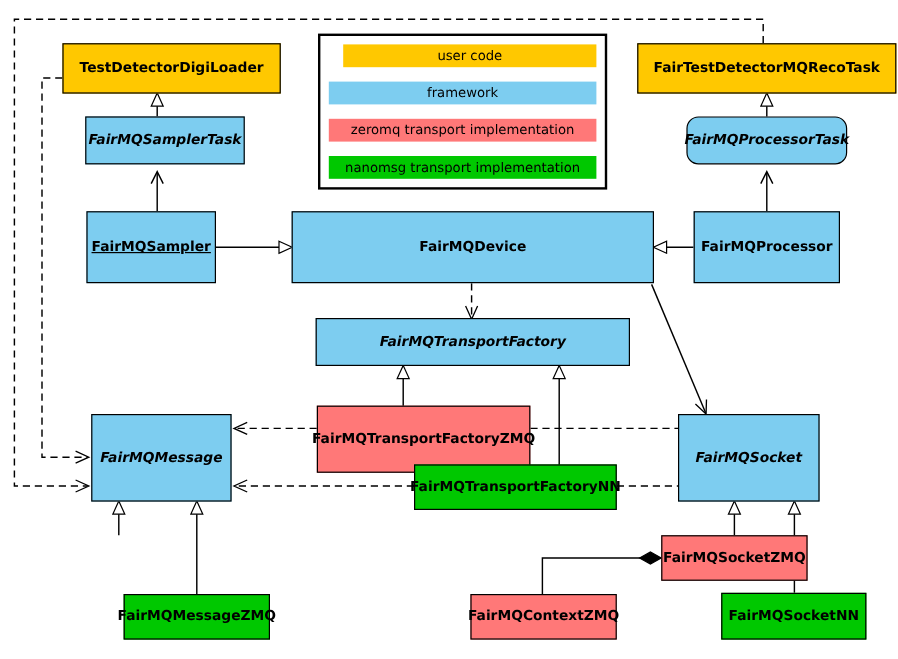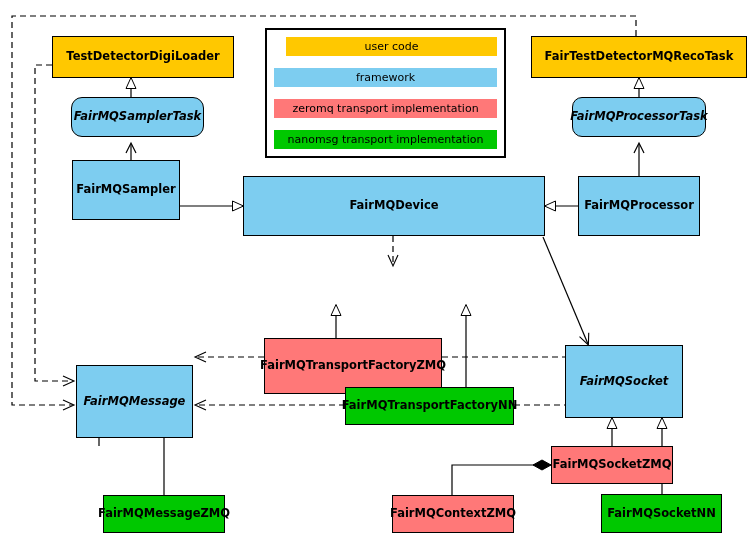--- a/index.html
+++ b/index.html
@@ -139,38 +139,39 @@
 
   <div id="legend" style="left:265px; top:28px; width:241px; height:130px;">
     <div class="legend-row" style="background:#FFC800;margin-left:12px;">user code</div>
     <div class="legend-row" style="background:#7DCDF0;">framework</div>
     <div class="legend-row" style="background:#FF7878;">zeromq transport implementation</div>
     <div class="legend-row" style="background:#00C800;">nanomsg transport implementation</div>
   </div>
 
   <div class="node c-user" style="left:52px; top:36px; width:182px; height:42px;">TestDetectorDigiLoader</div>
 
-  <div class="node c-framework abstract" style="left:71px; top:97px; width:133px; height:40px;border-radius:11px;">FairMQSamplerTask</div>
+  <div class="node c-framework abstract" style="left:71px; top:97px; width:133px; height:40px;">FairMQSamplerTask</div>
 
-  <div class="node c-framework" style="left:72px; top:160px; width:108px; height:60px;">FairMQSampler</div>
+  <div class="node c-framework" style="left:72px; top:176px; width:108px; height:60px;text-decoration:underline;">FairMQSampler</div>
 
   <div class="node c-framework" style="left:243px; top:176px; width:302px; height:60px;">FairMQDevice</div>
 
   <div class="node c-user" style="left:531px; top:36px; width:216px; height:42px;">FairTestDetectorMQRecoTask</div>
 
   <div class="node c-framework abstract" style="left:572px; top:97px; width:134px; height:40px;border-radius:10px;">FairMQProcessorTask</div>
 
   <div class="node c-framework" style="left:578px; top:176px; width:122px; height:60px;">FairMQProcessor</div>
 
+  <div class="node c-framework abstract" style="left:263px; top:265px; width:262px; height:40px;">FairMQTransportFactory</div>
 
   <div class="node c-zmq" style="left:264px; top:338px; width:178px; height:56px;">FairMQTransportFactoryZMQ</div>
 
   <div class="node c-nn" style="left:345px; top:387px; width:169px; height:38px;">FairMQTransportFactoryNN</div>
 
-  <div class="node c-framework abstract" style="left:76px; top:345px; width:117px; height:73px;margin-top:20px;">FairMQMessage</div>
+  <div class="node c-framework abstract" style="left:76px; top:345px; width:117px; height:73px;">FairMQMessage</div>
 
   <div class="node c-framework abstract" style="left:565px; top:345px; width:118px; height:73px;">FairMQSocket</div>
 
 
   <div class="node c-nn" style="left:103px; top:495px; width:122px; height:38px;">FairMQMessageZMQ</div>
 
   <div class="node c-zmq" style="left:551px; top:446px; width:122px; height:38px;">FairMQSocketZMQ</div>
 
   <div class="node c-nn" style="left:601px; top:494px; width:121px; height:39px;">FairMQSocketNN</div>
 

